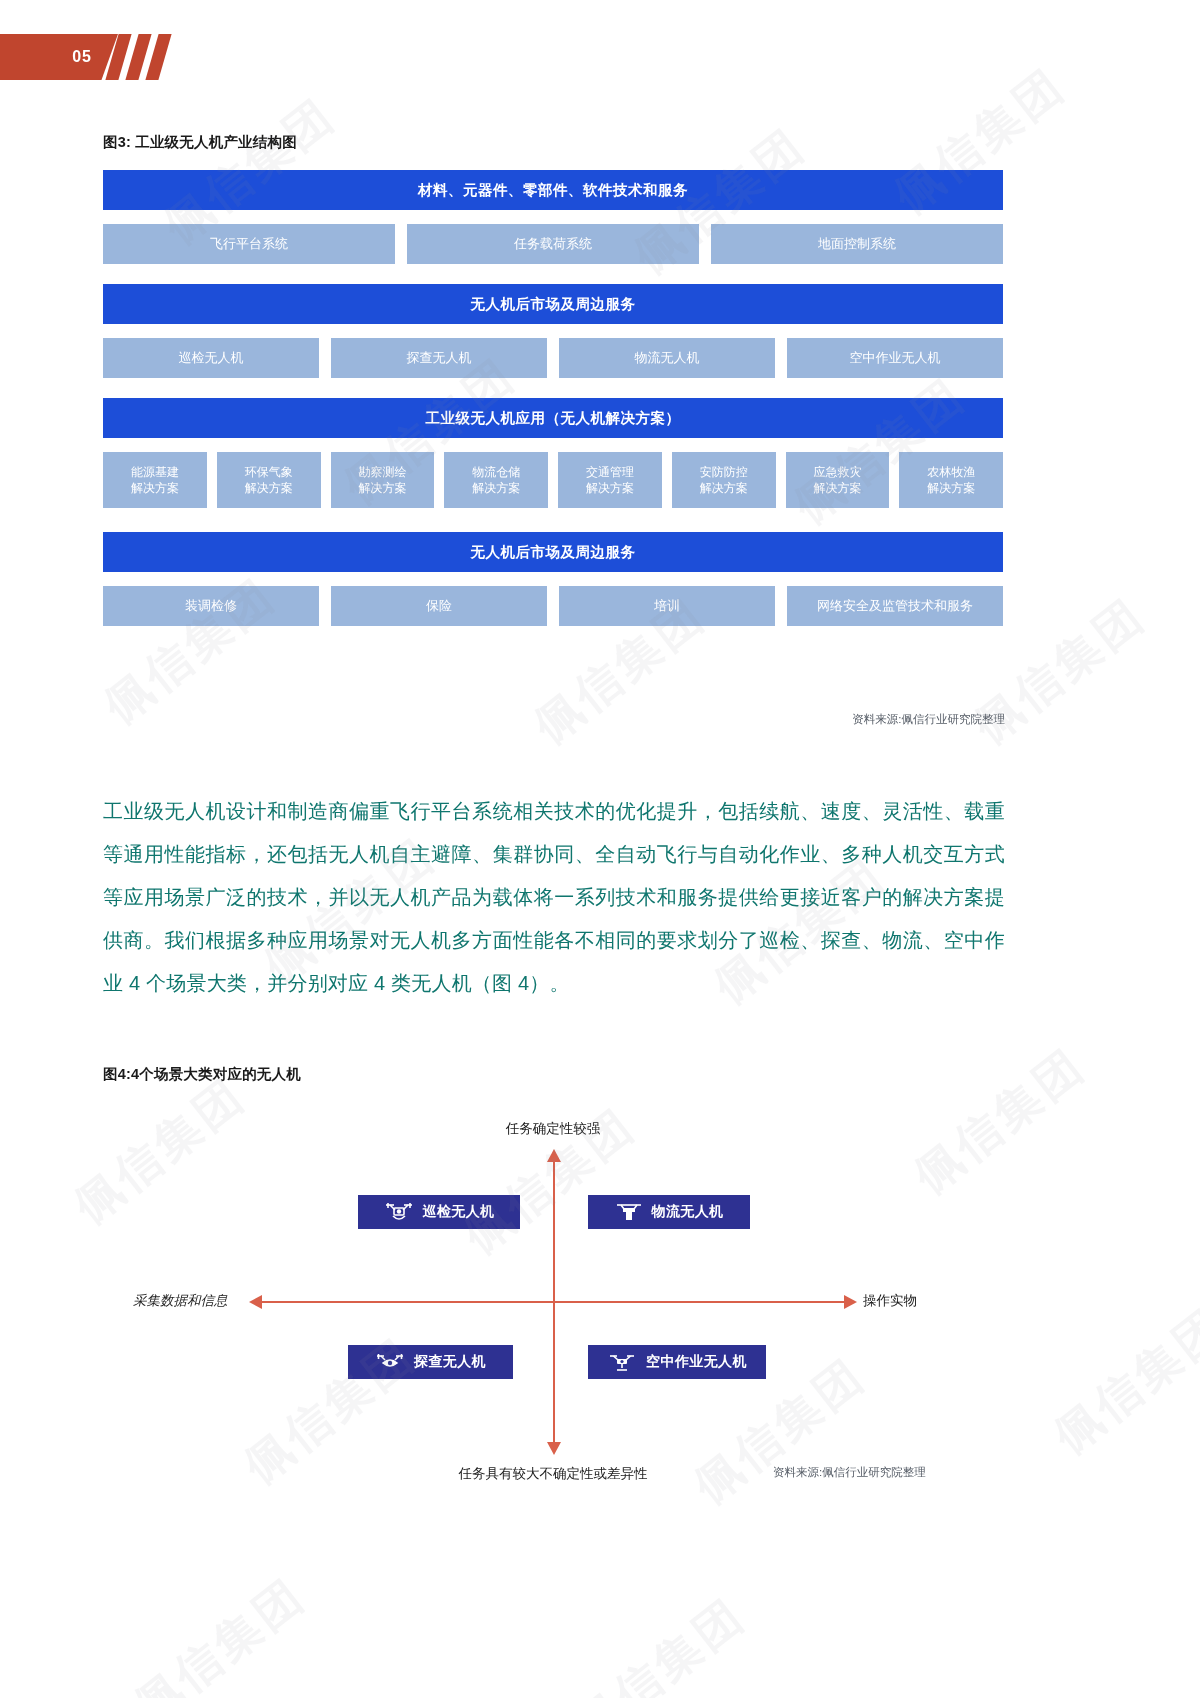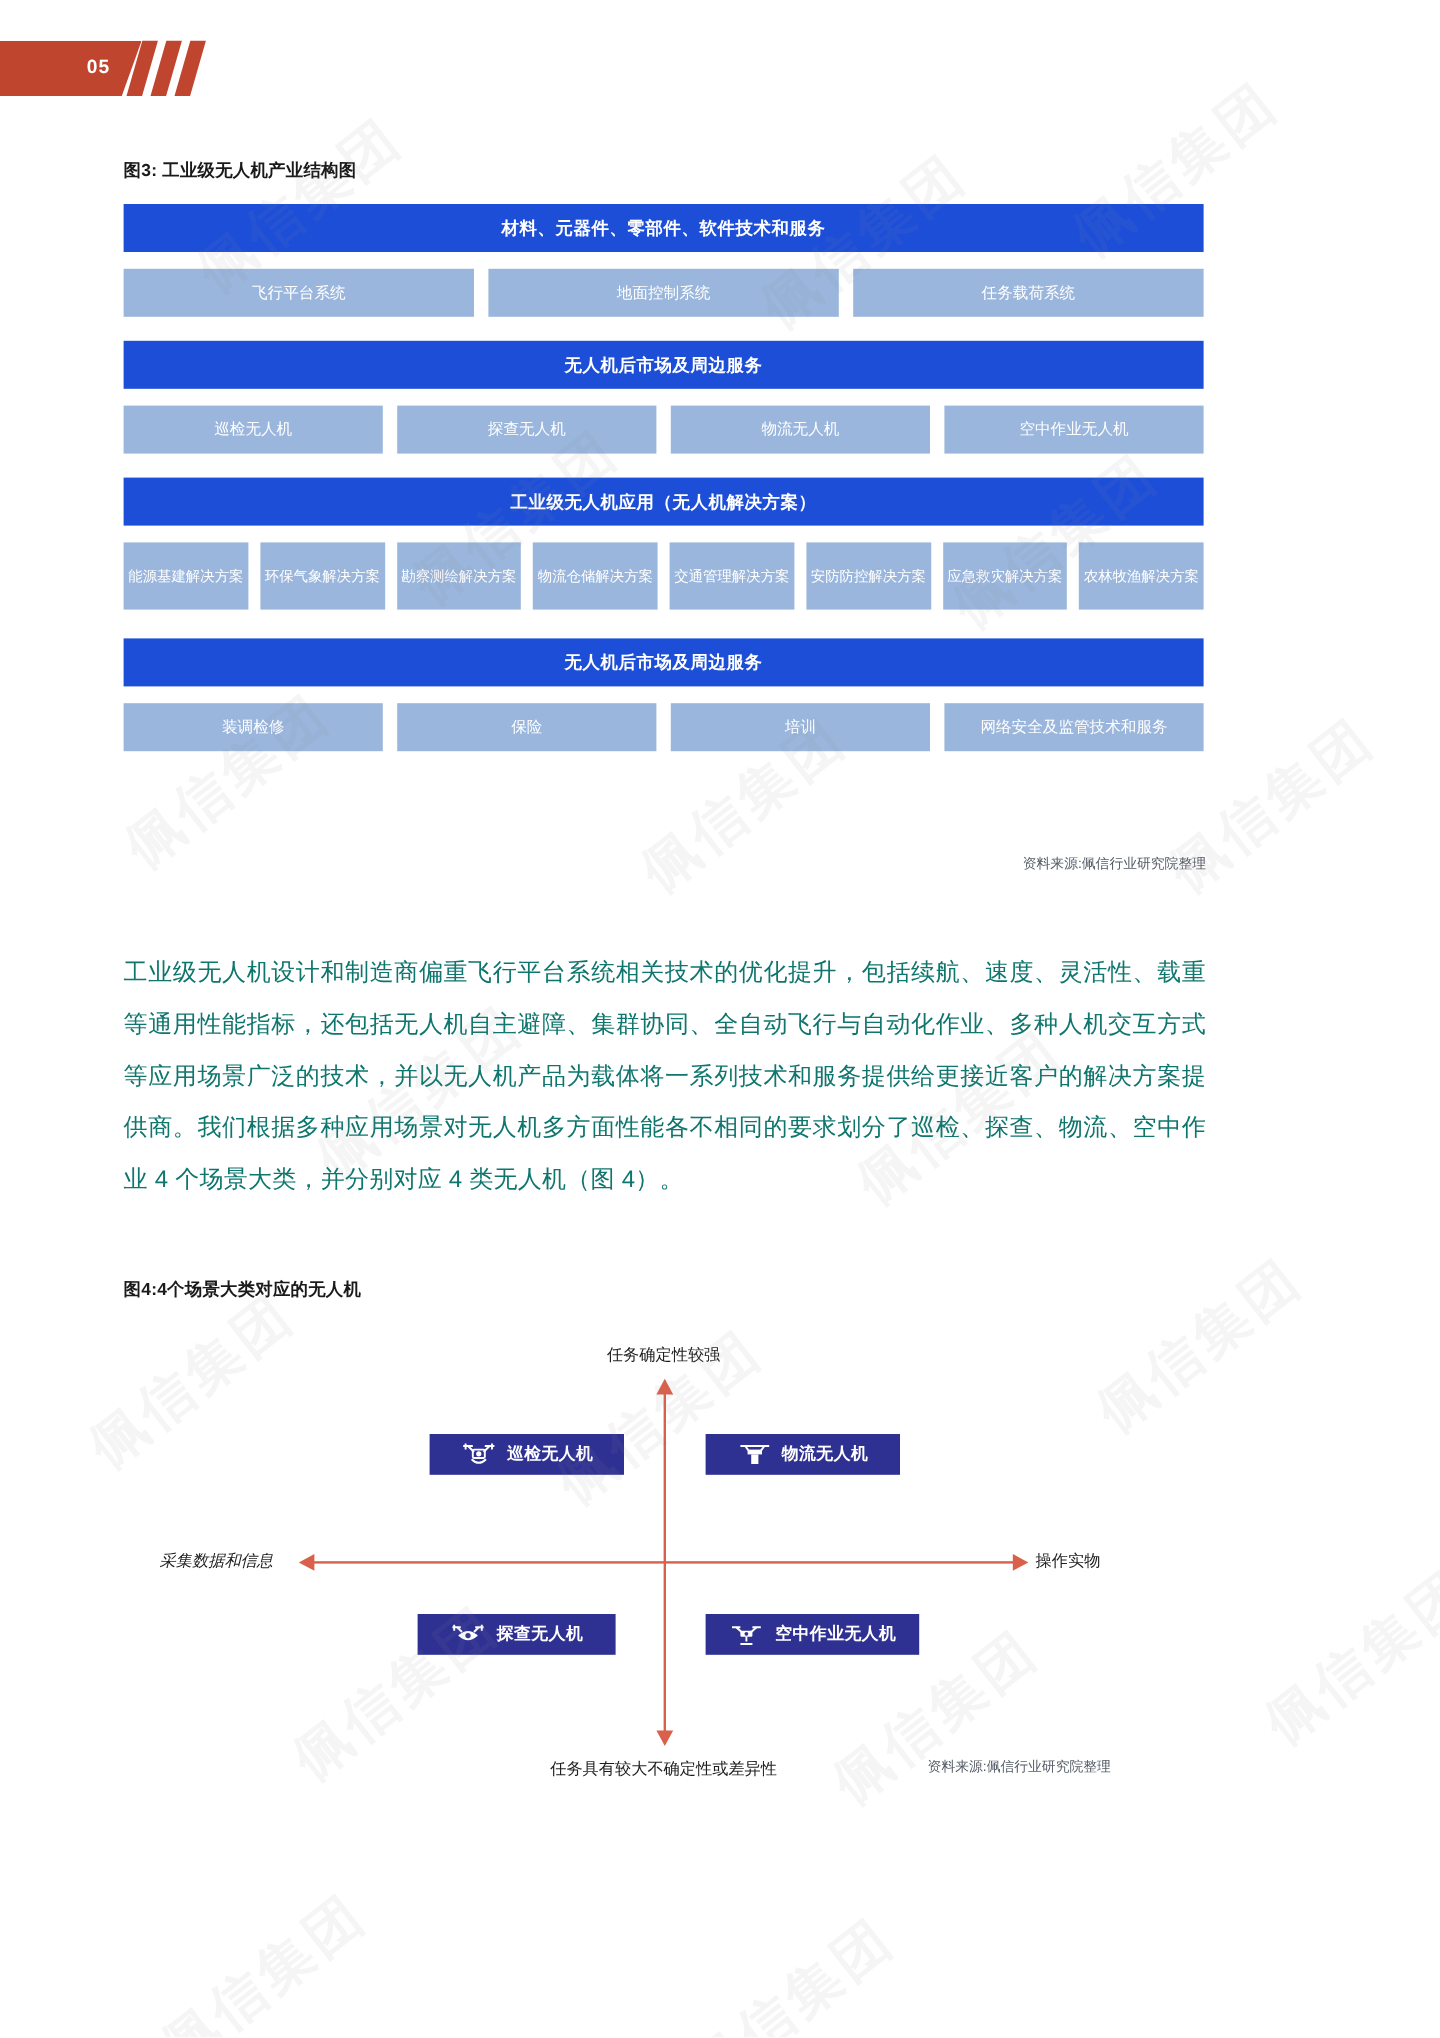--- a/index.html
+++ b/index.html
@@ -63,21 +63,21 @@
     color:#ffffff;
     display:flex; align-items:center; justify-content:center;
     text-align:center;
     font-size: 13px;
     font-weight:500;
     height: 40px;
     flex: 1 1 0;
     line-height: 1.35;
     padding: 2px 3px;
   }
-  .cell.two-line { height: 56px; flex-direction:row; font-size:12px; }
+  .cell.two-line { height: 56px; flex-direction:column; font-size:12px; }
   .row.sol { gap: 10px; margin-bottom: 24px; }
   .row.tight { gap: 12px; }
 
   .source {
     position:absolute;
     right: 0; 
     font-size: 11.5px;
     color:#555c66;
   }
 
@@ -163,22 +163,22 @@
     </div>
   </div>
 
   <div class="fig-title" style="left:103px; top:133px;">图3: 工业级无人机产业结构图</div>
 
   <div id="fig3">
 
     <div class="bar-dark">材料、元器件、零部件、软件技术和服务</div>
     <div class="row tight">
       <div class="cell">飞行平台系统</div>
+      <div class="cell">任务载荷系统</div>
       <div class="cell">地面控制系统</div>
-      <div class="cell">任务载荷系统</div>
     </div>
 
     <div class="bar-dark">无人机后市场及周边服务</div>
     <div class="row tight">
       <div class="cell">巡检无人机</div>
       <div class="cell">探查无人机</div>
       <div class="cell">物流无人机</div>
       <div class="cell">空中作业无人机</div>
     </div>
 

